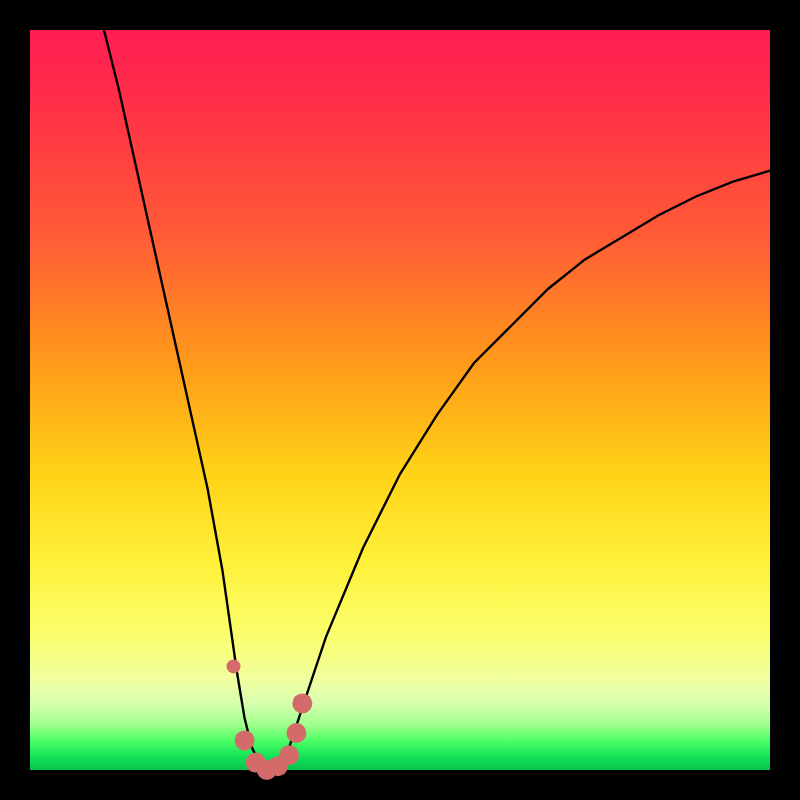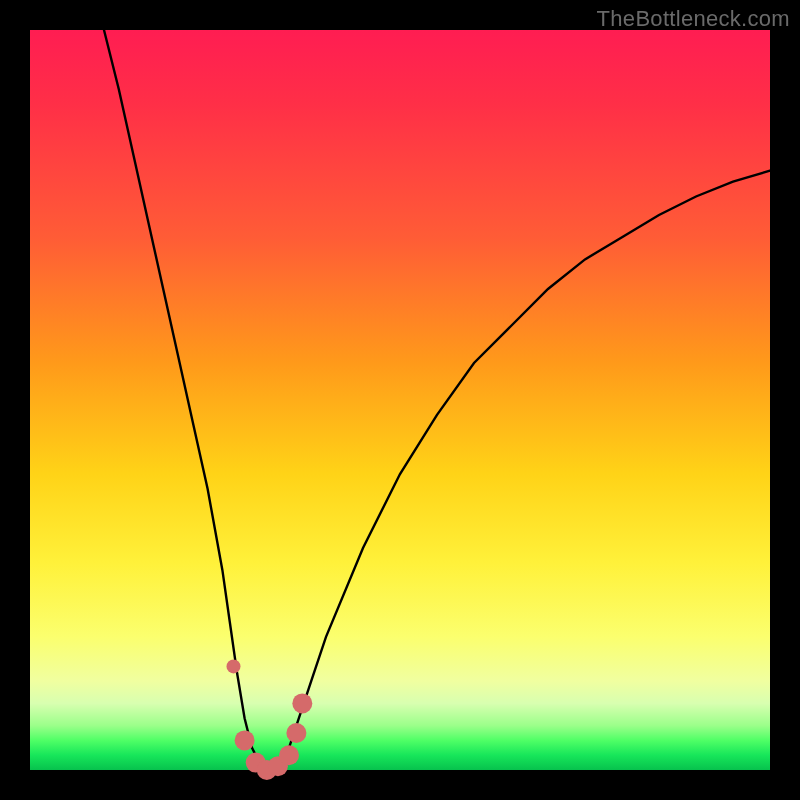--- a/index.html
+++ b/index.html
@@ -60,21 +60,20 @@
     width: 740px;
     height: 740px;
     overflow: visible;
   }
 </style>
 </head>
 <body>
 
 <div class="frame">
 
-  <div class="watermark">TheBottleneck.com</div>
 
   <div class="plot-area">
     <svg class="curve-layer" viewBox="0 0 740 740" preserveAspectRatio="none">
       <path id="curve-path" fill="none" stroke="#000000" stroke-width="2.4" stroke-linecap="round" d="M74.00 0.00 L88.80 59.20 L103.60 125.80 L118.40 192.40 L133.20 259.00 L148.00 325.60 L162.80 392.20 L177.60 458.80 L192.40 540.20 L199.80 592.00 L207.20 643.80 L214.60 688.20 L222.00 717.80 L229.40 732.60 L236.80 740.00 L244.20 740.00 L251.60 732.60 L259.00 717.80 L266.40 695.60 L281.20 651.20 L296.00 606.80 L333.00 518.00 L370.00 444.00 L407.00 384.80 L444.00 333.00 L481.00 296.00 L518.00 259.00 L555.00 229.40 L592.00 207.20 L629.00 185.00 L666.00 166.50 L703.00 151.70 L740.00 140.60"></path>
       <g id="markers">
           <circle cx="203.50" cy="636.40" r="7" fill="#d56a6a"></circle>
           <circle cx="214.60" cy="710.40" r="10" fill="#d56a6a"></circle>
           <circle cx="225.70" cy="732.60" r="10" fill="#d56a6a"></circle>
           <circle cx="236.80" cy="740.00" r="10" fill="#d56a6a"></circle>
           <circle cx="247.90" cy="736.30" r="10" fill="#d56a6a"></circle>

